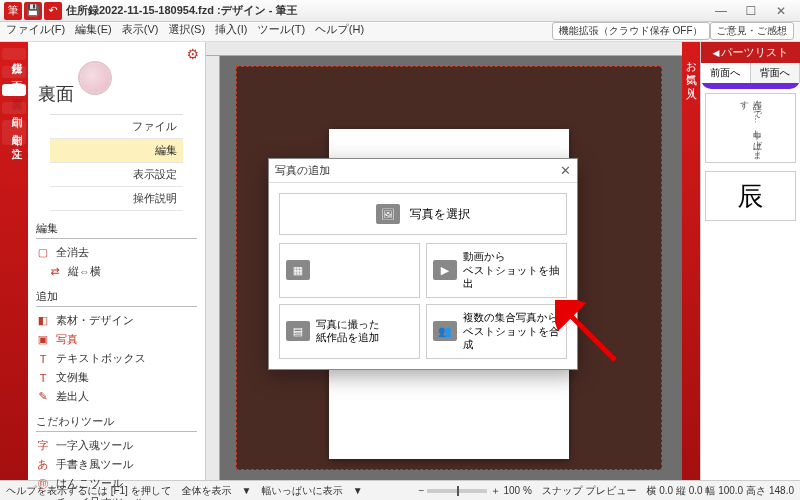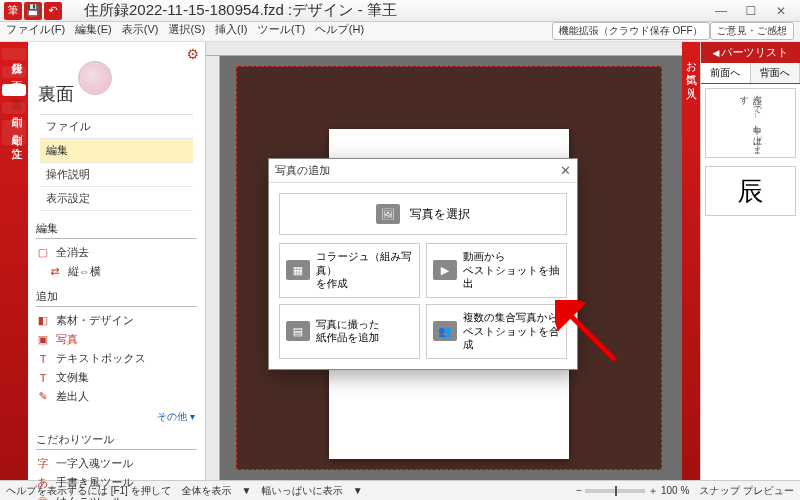--- a/index.html
+++ b/index.html
@@ -1,56 +1,56 @@
 <!DOCTYPE html>
 <html><head>
 <meta charset="utf-8">
 <style>
 * { margin: 0; padding: 0; box-sizing: border-box; font-family: "Meiryo UI", "Yu Gothic", sans-serif; }
 body { width: 800px; height: 500px; background: #f0f0f0; overflow: hidden; position: relative; font-size: 11px; }
 .titlebar { height: 22px; background: linear-gradient(#fdfdfd,#ececec); display: flex; align-items: center; padding: 0 4px; border-bottom: 1px solid #ccc; }
 .tb-icons { display: flex; gap: 2px; }
 .tb-ic { width: 18px; height: 18px; background: #d11c1c; border-radius: 2px; display: flex; align-items: center; justify-content: center; color: #fff; font-size: 11px; }
-.tb-title { margin-left: 22px; color: #333; font-size: 15px; }
+.tb-title { margin-left: 4px; color: #333; font-size: 11px; font-weight: bold; }
 .winbtns { margin-left: auto; display: flex; }
 .winbtn { width: 30px; height: 20px; display: flex; align-items: center; justify-content: center; color: #666; font-size: 12px; }
 .menubar { height: 20px; background: #f7f7f7; display: flex; align-items: flex-start; padding: 0 6px; gap: 10px; color: #333; border-bottom: 1px solid #ddd; }
 .menubar .right { margin-left: auto; display: flex; }
 .pillbtn { border: 1px solid #bbb; border-radius: 3px; padding: 1px 6px; background: #fff; font-size: 10px; }
 .main { display: flex; height: 438px; }
 .redrail { width: 28px; background: linear-gradient(#d61a1a,#a50f0f); display: flex; flex-direction: column; align-items: center; padding-top: 6px; gap: 6px; }
 .rtab { width: 24px; padding: 6px 2px; background: rgba(255,255,255,.08); color: #fff; writing-mode: vertical-rl; text-align: center; border-radius: 3px; font-size: 11px; }
 .rtab.act { background: #fff; color: #b01313; }
 .sidepanel { width: 178px; background: #fff; border-right: 1px solid #ccc; display: flex; flex-direction: column; position: relative; }
 .sp-gear { position: absolute; top: 4px; right: 6px; color: #c0392b; font-size: 14px; }
 .sp-head { padding: 8px 10px 4px; display: flex; align-items: center; gap: 6px; }
 .sp-head h2 { font-size: 18px; color: #333; font-weight: normal; margin-top: 32px; }
 .flower { width: 30px; height: 30px; border-radius: 50%; background: radial-gradient(circle at 40% 40%, #f4dde3, #e8b9c6); box-shadow: 0 0 0 2px #e0c6cd; }
-.sp-list { margin: 4px 12px; border-top: 1px solid #ddd; }
+.sp-list { margin: 4px 22px; border-top: 1px solid #ddd; text-align: right; }
 .sp-item { padding: 4px 6px; border-bottom: 1px solid #e6e6e6; font-size: 11px; color: #333; }
 .sp-item.sel { background: #fdf1be; }
 .sp-sec { margin: 6px 8px 2px; font-size: 11px; color: #333; border-bottom: 1px solid #bbb; padding-bottom: 2px; }
 .sp-tools { padding: 2px 8px; }
 .tool { display: flex; align-items: center; gap: 6px; padding: 2px 0; font-size: 11px; color: #333; }
 .tic { width: 14px; height: 14px; display: inline-flex; align-items: center; justify-content: center; font-size: 11px; }
 .red { color: #c0392b; }
 .tool.sel { color: #c0392b; }
 .other { text-align: right; padding: 2px 10px; color: #1a5fb4; font-size: 10px; }
 .canvaswrap { flex: 1; background: #6e6e6e; position: relative; overflow: hidden; }
 .ruler-h { position: absolute; top: 0; left: 0; right: 0; height: 14px; background: #e9e9e9; border-bottom: 1px solid #aaa; }
 .ruler-v { position: absolute; top: 14px; left: 0; bottom: 0; width: 14px; background: #e9e9e9; border-right: 1px solid #aaa; }
 .stage { position: absolute; left: 30px; top: 24px; right: 20px; bottom: 10px; background: #4a2b24; border: 1px dashed #c0392b; display: flex; align-items: flex-end; justify-content: center; }
 .card { width: 240px; height: 330px; background: #fff; margin-bottom: 10px; box-shadow: 0 2px 8px rgba(0,0,0,.4); display: flex; align-items: center; justify-content: center; }
 .callig { font-size: 70px; font-family: serif; color: #000; line-height: .8; }
 .rightcol { width: 18px; background: linear-gradient(#d61a1a,#a50f0f); display: flex; flex-direction: column; align-items: center; padding-top: 6px; }
 .rtabR { writing-mode: vertical-rl; color: #fff; font-size: 11px; padding: 6px 2px; }
 .partscol { width: 100px; background: #fff; border-left: 1px solid #ccc; display: flex; flex-direction: column; }
 .parts-head { background: #c21b1b; color: #fff; text-align: center; font-size: 11px; padding: 3px 0; display:flex; align-items:center; justify-content:center; gap:2px;}
 .parts-head::before{content:"◀"; font-size:9px;}
-.parts-tabs { display: flex; border-bottom: 1px solid #6d28d9; }
+.parts-tabs { display: flex; border-bottom: 6px solid #6d28d9; border-radius: 10px; }
 .ptab { flex: 1; text-align: center; font-size: 10px; padding: 3px 0; border-right: 1px solid #ccc; background:#f5f5f5;}
 .ptab.act{background:#fff;}
 .thumb { margin: 4px; height: 70px; border: 1px solid #ccc; background: #fff; display: flex; align-items: center; justify-content: center; font-size: 9px; color: #555; writing-mode: vertical-rl; }
 .thumb2 { margin: 4px; height: 50px; border: 1px solid #ccc; background: #fff; display:flex;align-items:center;justify-content:center;font-family:serif;font-size:26px;}
 .dialog { position: absolute; left: 268px; top: 158px; width: 310px; background: #fff; border: 1px solid #888; box-shadow: 0 6px 20px rgba(0,0,0,.35); }
 .dlg-title { display: flex; align-items: flex-start; padding: 4px 6px; border-bottom: 1px solid #ddd; font-size: 11px; color: #333; }
 .dlg-title .x { margin-left: auto; color: #666; font-size: 13px; }
 .dlg-body { padding: 10px; display: flex; flex-direction: column; gap: 8px; }
 .dlg-big { border: 1px solid #ccc; padding: 10px; display: flex; align-items: center; justify-content: center; gap: 10px; font-size: 12px; }
 .dlg-grid { display: grid; grid-template-columns: 1fr 1fr; gap: 6px; }
@@ -105,22 +105,22 @@
 
   <div class="sidepanel">
     <span class="sp-gear">⚙</span>
     <div class="sp-head">
       <h2>裏面</h2>
       <span class="flower"></span>
     </div>
     <div class="sp-list">
       <div class="sp-item">ファイル</div>
       <div class="sp-item sel">編集</div>
+      <div class="sp-item">表示設定</div>
       <div class="sp-item">操作説明</div>
-      <div class="sp-item">表示設定</div>
     </div>
     <div class="sp-sec">編集</div>
     <div class="sp-tools">
       <div class="tool">
           <span class="tic red">▢</span>
           <span>全消去</span>
         </div>
       <div class="tool" style="display:inline-flex;margin-left:12px">
           <span class="tic red">⇄</span>
           <span>縦⇔横</span>
@@ -142,21 +142,20 @@
         </div>
       <div class="tool">
           <span class="tic red">T</span>
           <span>文例集</span>
         </div>
       <div class="tool">
           <span class="tic red">✎</span>
           <span>差出人</span>
         </div>
     </div>
-    <div class="other"><a>その他</a> ▾</div>
     <div class="sp-sec">こだわりツール</div>
     <div class="sp-tools">
       <div class="tool">
           <span class="tic red">字</span>
           <span>一字入魂ツール</span>
         </div>
       <div class="tool">
           <span class="tic red">あ</span>
           <span>手書き風ツール</span>
         </div>
@@ -202,22 +201,20 @@
     <span class="x">✕</span>
   </div>
   <div class="dlg-body">
     <div class="dlg-big">
       <span class="dic">🖼</span>
       <span>写真を選択</span>
     </div>
     <div class="dlg-grid">
       <div class="dlg-cell">
           <span class="dic">▦</span>
-          <span style="white-space:pre-line">コラージュ（組み写真）
-を作成</span>
         </div>
       <div class="dlg-cell">
           <span class="dic">▶</span>
           <span style="white-space:pre-line">動画から
 ベストショットを抽出</span>
         </div>
       <div class="dlg-cell">
           <span class="dic">▤</span>
           <span style="white-space:pre-line">写真に撮った
 紙作品を追加</span>
@@ -247,14 +244,15 @@
   <span>幅いっぱいに表示</span>
   <span>▼</span>
   <div class="r">
     <div class="zoom">
         <span>−</span>
         <span class="bar"></span>
         <span>＋</span>
         <span>100 %</span>
       </div>
     <span>スナップ プレビュー</span>
+    <span>横 0.0 縦 0.0 幅 100.0 高さ 148.0</span>
   </div>
 </div>
 
 </body></html>

